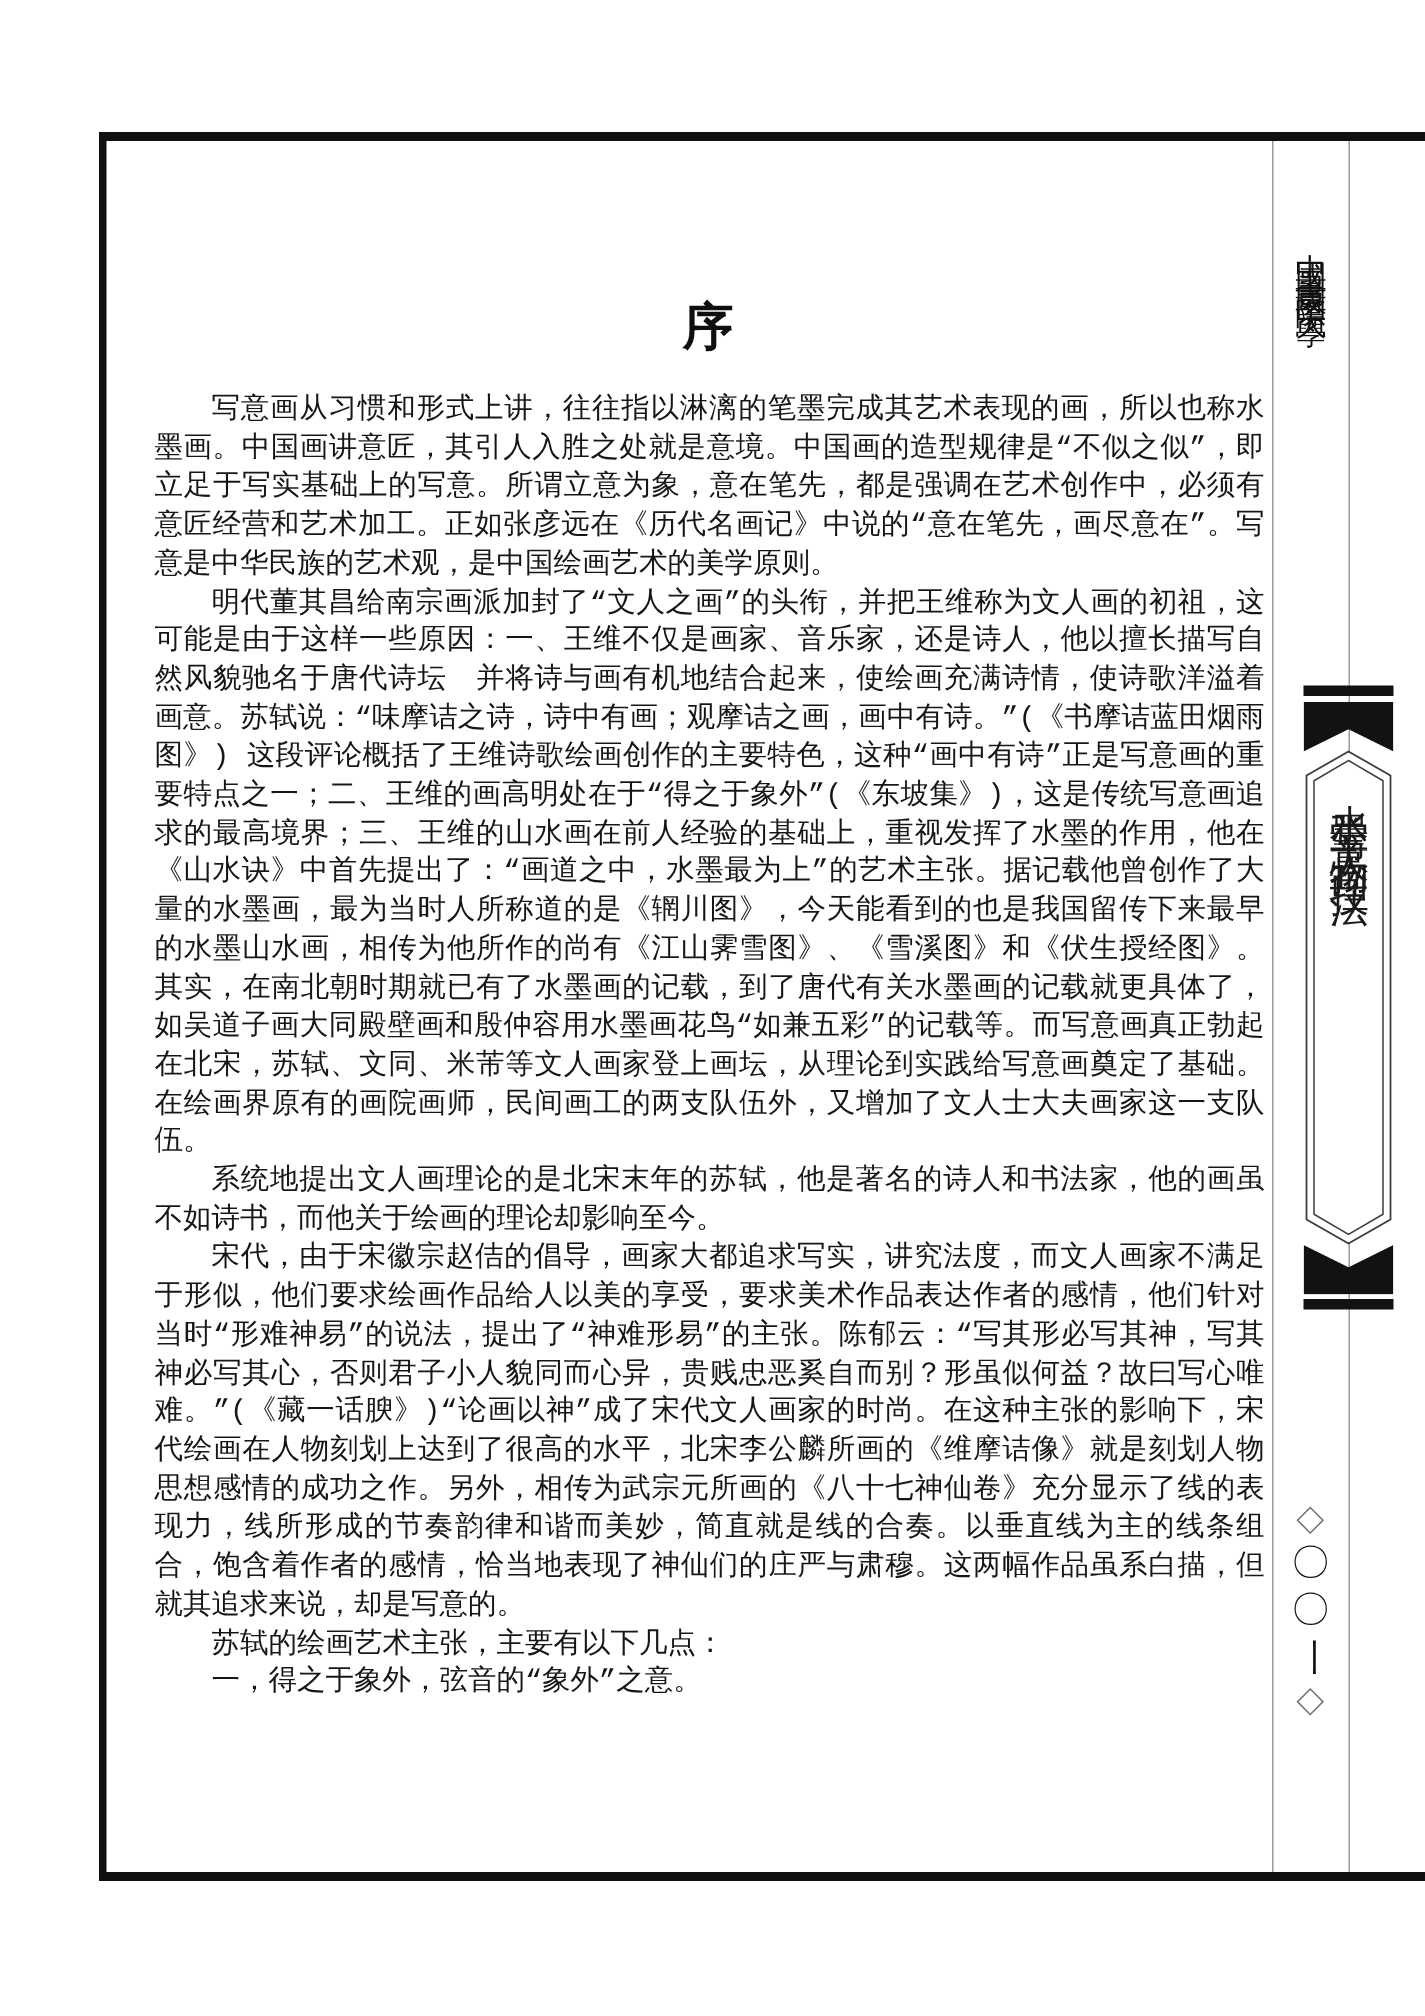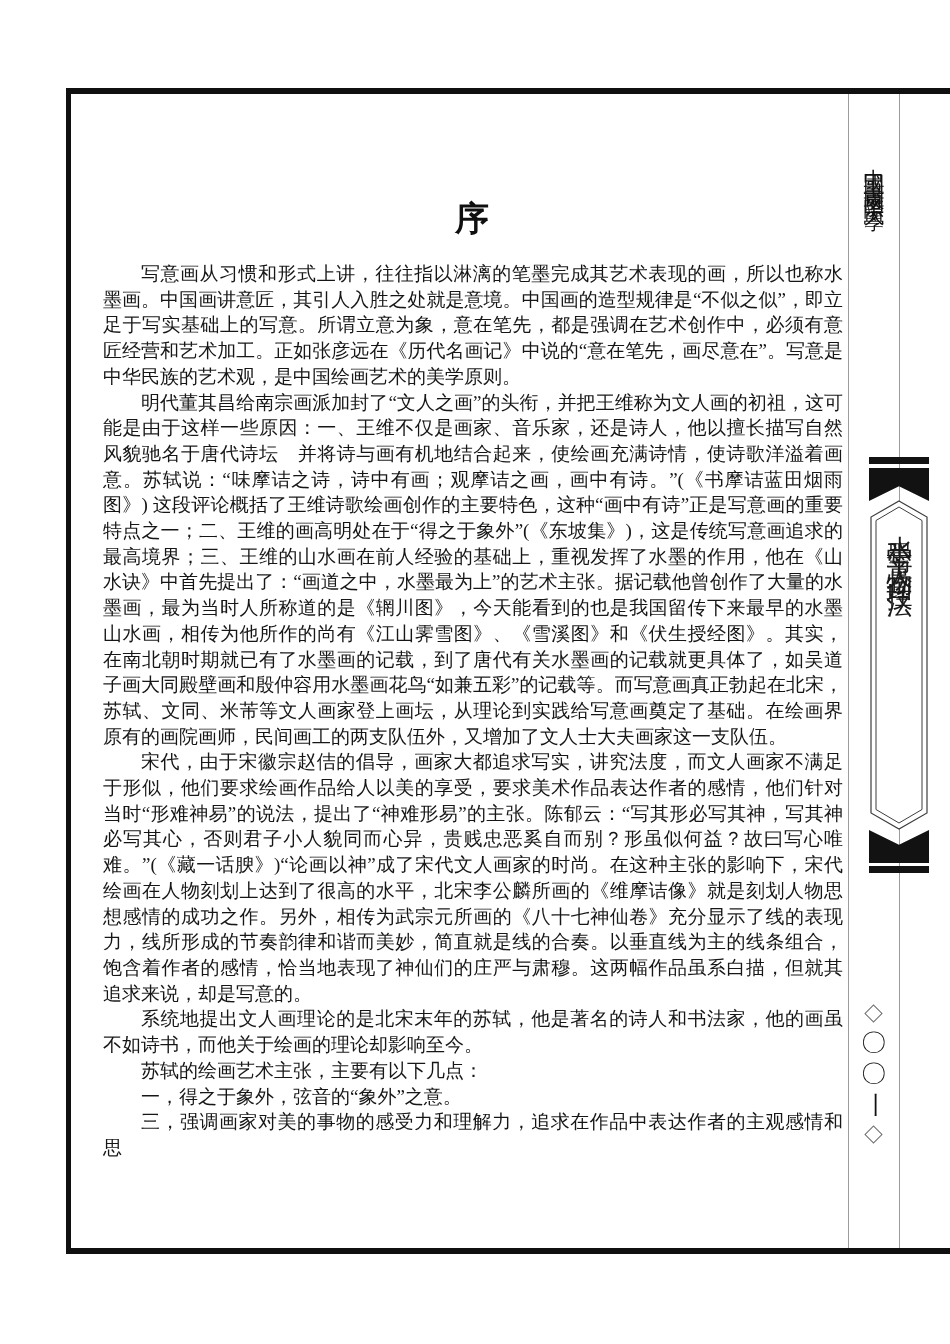--- a/index.html
+++ b/index.html
@@ -21,21 +21,21 @@
   .divider-1     { left: 848px; }
   .divider-2     { left: 899px; }
 
   
   .main  { position: absolute; left: 103px; top: 195px; width: 740px; }
   .title {
     margin: 0; text-align: center;
     font-size: 34px; font-weight: bold; line-height: 48px;
     letter-spacing: 2px; color: #0f0f0f;
   }
-  .body-text { margin-top: 18px; }
+  .body-text { margin-top: 18px; font-family: Liberation Mono, monospace; }
   .body-text p {
     margin: 0;
     text-indent: 2em;
     font-size: 19px;
     line-height: 25.7px;
     text-align: justify;
     text-justify: inter-ideograph;
     color: #161616;
   }
 
@@ -86,25 +86,24 @@
   <div class="border-left"></div>
   <div class="border-bottom"></div>
   <div class="divider divider-1"></div>
   <div class="divider divider-2"></div>
 
   <div class="main">
     <h1 class="title">序</h1>
     <div class="body-text">
       <p>写意画从习惯和形式上讲，往往指以淋漓的笔墨完成其艺术表现的画，所以也称水墨画。中国画讲意匠，其引人入胜之处就是意境。中国画的造型规律是“不似之似”，即立足于写实基础上的写意。所谓立意为象，意在笔先，都是强调在艺术创作中，必须有意匠经营和艺术加工。正如张彦远在《历代名画记》中说的“意在笔先，画尽意在”。写意是中华民族的艺术观，是中国绘画艺术的美学原则。</p>
       <p>明代董其昌给南宗画派加封了“文人之画”的头衔，并把王维称为文人画的初祖，这可能是由于这样一些原因：一、王维不仅是画家、音乐家，还是诗人，他以擅长描写自然风貌驰名于唐代诗坛　并将诗与画有机地结合起来，使绘画充满诗情，使诗歌洋溢着画意。苏轼说：“味摩诘之诗，诗中有画；观摩诘之画，画中有诗。”(《书摩诘蓝田烟雨图》) 这段评论概括了王维诗歌绘画创作的主要特色，这种“画中有诗”正是写意画的重要特点之一；二、王维的画高明处在于“得之于象外”(《东坡集》)，这是传统写意画追求的最高境界；三、王维的山水画在前人经验的基础上，重视发挥了水墨的作用，他在《山水诀》中首先提出了：“画道之中，水墨最为上”的艺术主张。据记载他曾创作了大量的水墨画，最为当时人所称道的是《辋川图》，今天能看到的也是我国留传下来最早的水墨山水画，相传为他所作的尚有《江山霁雪图》、《雪溪图》和《伏生授经图》。其实，在南北朝时期就已有了水墨画的记载，到了唐代有关水墨画的记载就更具体了，如吴道子画大同殿壁画和殷仲容用水墨画花鸟“如兼五彩”的记载等。而写意画真正勃起在北宋，苏轼、文同、米芾等文人画家登上画坛，从理论到实践给写意画奠定了基础。在绘画界原有的画院画师，民间画工的两支队伍外，又增加了文人士大夫画家这一支队伍。</p>
+      <p>系统地提出文人画理论的是北宋末年的苏轼，他是著名的诗人和书法家，他的画虽不如诗书，而他关于绘画的理论却影响至今。</p>
       <p>宋代，由于宋徽宗赵佶的倡导，画家大都追求写实，讲究法度，而文人画家不满足于形似，他们要求绘画作品给人以美的享受，要求美术作品表达作者的感情，他们针对当时“形难神易”的说法，提出了“神难形易”的主张。陈郁云：“写其形必写其神，写其神必写其心，否则君子小人貌同而心异，贵贱忠恶奚自而别？形虽似何益？故曰写心唯难。”(《藏一话腴》)“论画以神”成了宋代文人画家的时尚。在这种主张的影响下，宋代绘画在人物刻划上达到了很高的水平，北宋李公麟所画的《维摩诘像》就是刻划人物思想感情的成功之作。另外，相传为武宗元所画的《八十七神仙卷》充分显示了线的表现力，线所形成的节奏韵律和谐而美妙，简直就是线的合奏。以垂直线为主的线条组合，饱含着作者的感情，恰当地表现了神仙们的庄严与肃穆。这两幅作品虽系白描，但就其追求来说，却是写意的。</p>
-      <p>系统地提出文人画理论的是北宋末年的苏轼，他是著名的诗人和书法家，他的画虽不如诗书，而他关于绘画的理论却影响至今。</p>
       <p>苏轼的绘画艺术主张，主要有以下几点：</p>
       <p>一，得之于象外，弦音的“象外”之意。</p>
-      <p>三，强调画家对美的事物的感受力和理解力，追求在作品中表达作者的主观感情和思</p>
     </div>
   </div>
 
   <div class="univ">中國書畫國際大學</div>
 
   <div class="ribbon">
     <div class="rb-bar rb-bar-top"></div>
     <div class="rb-block rb-block-top"></div>
     <svg class="rb-hex" width="58" height="330" viewBox="0 0 58 330">
       <polygon points="29,1 57,17 57,313 29,329 1,313 1,17" fill="#ffffff" stroke="#3d3d3d" stroke-width="1.2"></polygon>

